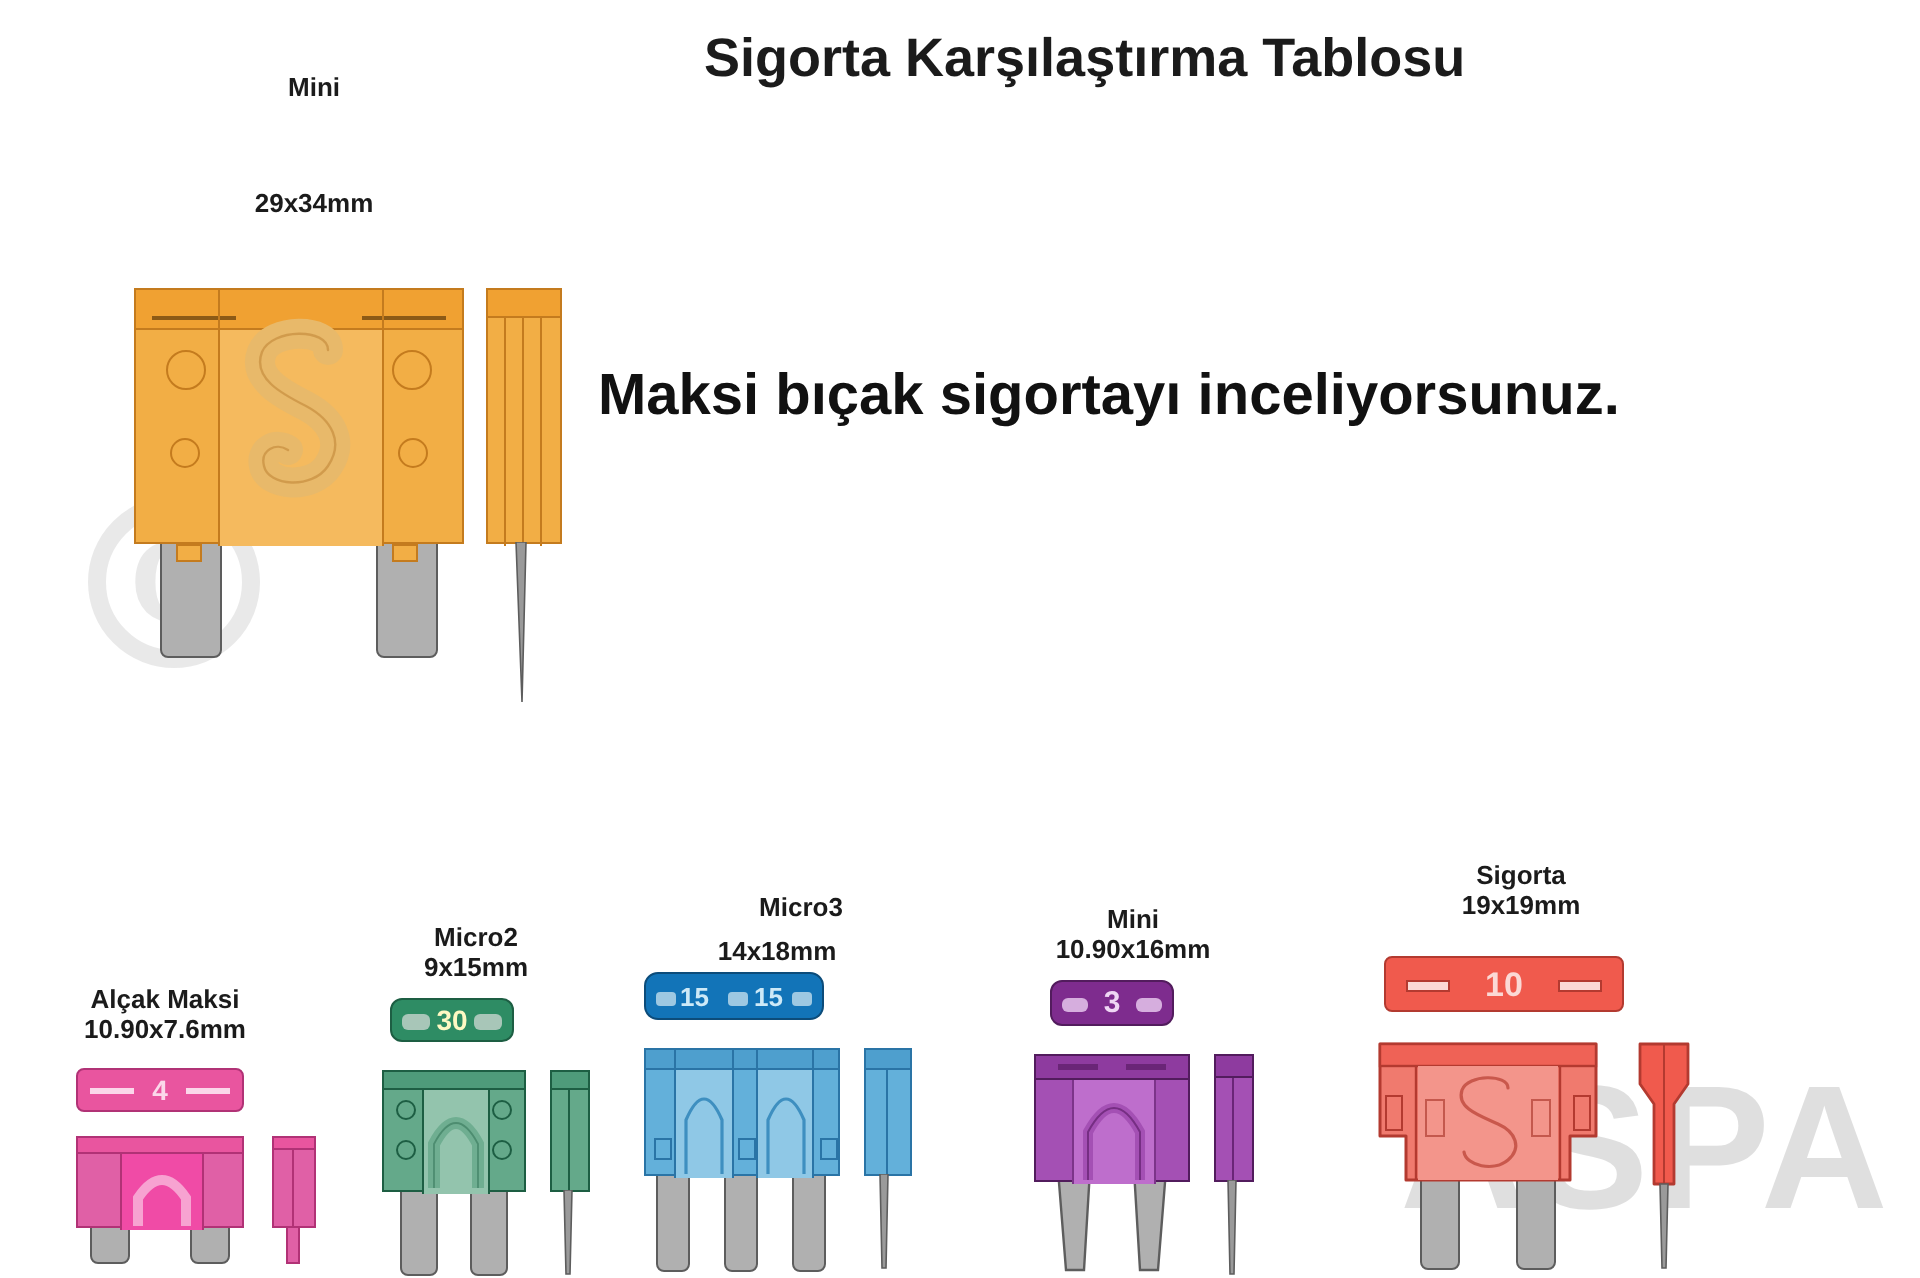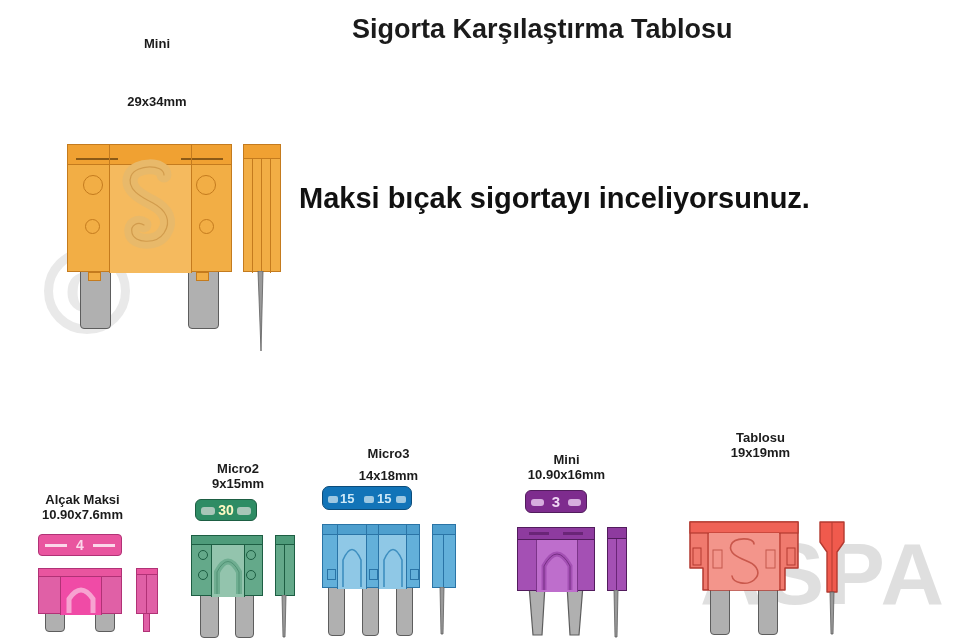--- a/index.html
+++ b/index.html
@@ -229,21 +229,21 @@
         <div style="position:absolute; left:0; top:0; width:100%; height:9px; background:#4E9B7A; border-bottom:1.2px solid #1D5E43; box-sizing:border-box;"></div>
         <div style="position:absolute; left:8px; top:9px; width:0; height:52px; border-left:1.2px solid #1D5E43;"></div>
       </div>
       <svg width="16" height="45" viewBox="0 0 16 45" style="position:absolute; left:8px; top:60px;">
         <path d="M 3 0 L 7 0 L 6 42 L 4 42 Z" fill="#9a9a9a" stroke="#5d5d5d" stroke-width="0.8"></path>
       </svg>
     </div>
   </div>
 
   <div class="abs" style="left:320px; top:446px; width:160px; height:193px;">
-    <div class="abs caption" style="left:6px; top:0px; width:125px;">Micro3</div>
+    <div class="abs caption" style="left:18px; top:0px; width:125px;">Micro3</div>
     <div class="abs caption" style="left:6px; top:22px; width:125px;">14x18mm</div>
 
     <div class="abs topview" style="left:2px; top:40px; width:90px; height:24px; background:#1274B8; border:1.5px solid #0C4C7A; border-radius:7px;">
       <div class="slot" style="left:5px; top:9px; width:10px; height:7px; background:#9DC8E2; border-radius:2px;"></div>
       <div class="slot" style="left:41px; top:9px; width:10px; height:7px; background:#9DC8E2; border-radius:2px;"></div>
       <div class="slot" style="right:5px; top:9px; width:10px; height:7px; background:#9DC8E2; border-radius:2px;"></div>
       <div class="amp" style="position:absolute; left:17px; top:5px; font-size:13px; color:#CDE9F7;">15</div>
       <div class="amp" style="position:absolute; left:54px; top:5px; font-size:13px; color:#CDE9F7;">15</div>
     </div>
 
@@ -312,23 +312,28 @@
         <div style="position:absolute; left:0; top:0; width:100%; height:11px; background:#8E3B9F; border-bottom:1.2px solid #521C5D; box-sizing:border-box;"></div>
         <div style="position:absolute; left:8px; top:11px; width:0; height:53px; border-left:1.2px solid #6A2577;"></div>
       </div>
       <svg width="16" height="50" viewBox="0 0 16 50" style="position:absolute; left:8px; top:63px;">
         <path d="M 3 0 L 7 0 L 6 47 L 4 47 Z" fill="#9a9a9a" stroke="#5d5d5d" stroke-width="0.8"></path>
       </svg>
     </div>
   </div>
 
   <div class="abs" style="left:676px; top:430px; width:185px; height:209px;">
-    <div class="abs caption" style="left:22px; top:0px; width:125px;">Tablosu</div>
+    <div class="abs caption" style="left:22px; top:0px; width:125px;">Sigorta</div>
     <div class="abs caption" style="left:22px; top:15px; width:125px;">19x19mm</div>
 
+    <div class="abs topview" style="left:16px; top:48px; width:120px; height:28px; background:#F05A4D; border:1.5px solid #B33A30; border-radius:4px;">
+      <div class="slot" style="left:10px; top:11px; width:22px; height:6px; background:#FBD9D5; border:1px solid #B33A30; box-sizing:border-box;"></div>
+      <div class="slot" style="right:10px; top:11px; width:22px; height:6px; background:#FBD9D5; border:1px solid #B33A30; box-sizing:border-box;"></div>
+      <div class="amp" style="font-size:17px; color:#FBD9D5;">10</div>
+    </div>
 
     <div class="abs" style="left:12px; top:90px; width:112px; height:118px;">
       <div class="blade tip" style="left:22px; top:62px; width:20px; height:53px;"></div>
       <div class="blade tip" style="right:22px; top:62px; width:20px; height:53px;"></div>
       <svg width="112" height="72" viewBox="0 0 112 72" style="position:absolute; left:0; top:0;">
         <path d="M 2 2 L 110 2 L 110 48 L 97 48 L 97 70 L 15 70 L 15 48 L 2 48 Z" fill="#F07A6E" stroke="#B33A30" stroke-width="1.5" stroke-linejoin="round"></path>
         <rect x="2" y="2" width="108" height="11" fill="#EF6256" stroke="#B33A30" stroke-width="1.2"></rect>
         <line x1="20" y1="13" x2="20" y2="70" stroke="#B33A30" stroke-width="1.2"></line>
         <line x1="92" y1="13" x2="92" y2="70" stroke="#B33A30" stroke-width="1.2"></line>
         <rect x="21" y="13" width="70" height="57" fill="#F3958B"></rect>

